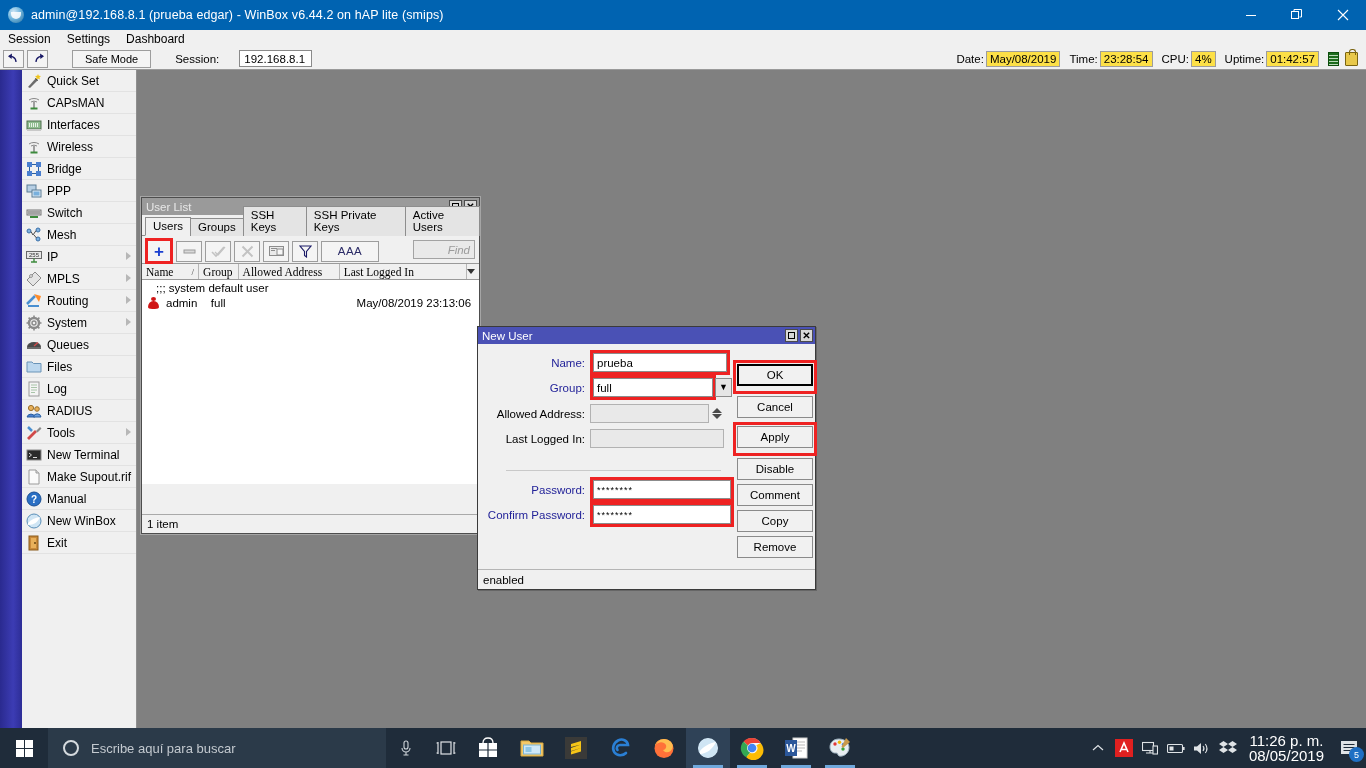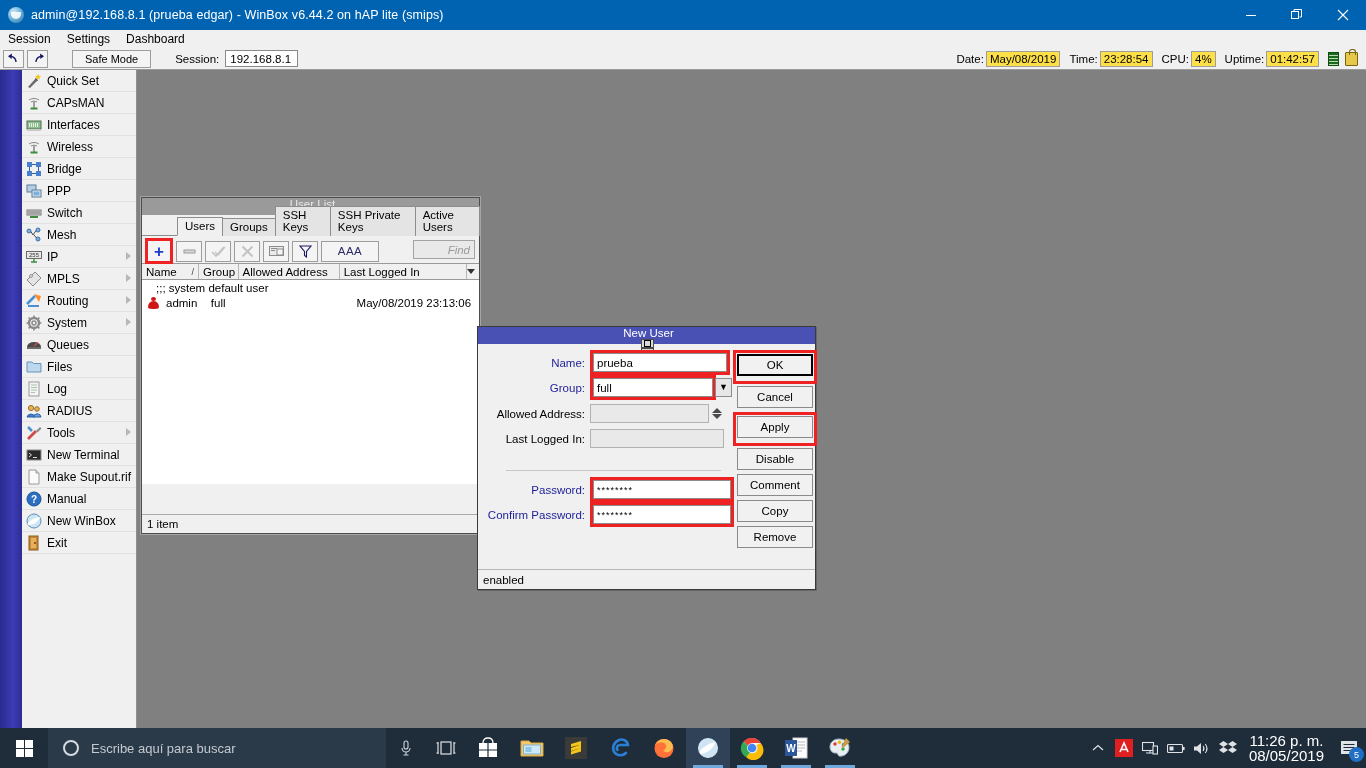--- a/index.html
+++ b/index.html
@@ -61,21 +61,21 @@
   .tb-btn {
     height: 18px; min-width: 20px;
     border: 1px solid #9d9d9d; background: #f4f4f4;
     display: inline-flex; align-items: center; justify-content: center;
     margin-left: 3px; font-size: 11px; color: #000; padding: 0 4px;
   }
   .tb-btn.arrowbtn { width: 21px; padding: 0; }
   #safemode { padding: 0 12px; margin-left: 24px; }
   #session-label { margin-left: 24px; font-size: 11.5px; }
   #session-value {
-    margin-left: 6px; background: #fff; border: 1px solid #8a8a8a;
+    margin-left: 20px; background: #fff; border: 1px solid #8a8a8a;
     padding: 1px 6px 1px 4px; font-size: 11.5px; min-width: 70px; height: 17px;
     display: inline-flex; align-items: center;
   }
   #toolbar .tspacer { flex: 1 1 auto; }
   .status-group { display: flex; align-items: center; font-size: 11.5px; margin-right: 2px; }
   .status-group .slabel { margin-left: 9px; }
   .status-group .sval {
     background: #fde047; border: 1px solid #9d9d9d; height: 16px;
     display: inline-flex; align-items: center; padding: 0 3px; margin-left: 2px;
     font-size: 11.5px;
@@ -133,39 +133,39 @@
   }
 
   
   #userlist {
     position: absolute; left: 141px; top: 197px; width: 339px; height: 337px;
     background: #f0f0f0; border: 1px solid #4d4d4d;
     box-shadow: 0 0 0 1px #a5a5a5;
   }
   #userlist .ul-title {
     height: 17px; background: #9a9a9a; display: flex; align-items: center;
-    color: #e8e8e8; font-size: 11.5px; padding-left: 4px; flex-direction: column;
+    color: #e8e8e8; font-size: 11.5px; padding-left: 4px;
   }
   #userlist .ul-title .sp { flex: 1 1 auto; }
   .tinybtn {
     width: 13px; height: 13px; border: 1px solid #4b4b4b; background: #d8d8d8;
     display: inline-flex; align-items: center; justify-content: center;
     margin-right: 2px; color: #000;
   }
   .tinybtn .sq { width: 7px; height: 7px; border: 1px solid #000; }
   .tinybtn .xs { font-size: 10px; font-weight: bold; line-height: 1; }
 
   .tabs { display: flex; height: 21px; align-items: flex-end; padding-left: 3px;
           border-bottom: 1px solid #8d8d8d; background: #f0f0f0; }
   .tab {
     font-size: 11.5px; padding: 2px 7px 3px 7px; border: 1px solid #8d8d8d;
     border-bottom: none; background: #e4e4e4; margin-right: -1px; color: #000;
     position: relative; top: 1px;
   }
-  .tab.active { background: #f0f0f0; border-bottom: 1px solid #f0f0f0; margin-left: 32px; }
+  .tab.active { background: #f0f0f0; border-bottom: 1px solid #f0f0f0; }
 
   .ul-toolbar { height: 27px; display: flex; align-items: center; padding: 3px 3px 0 3px;
                 background: #f0f0f0; position: relative; }
   .ul-btn {
     width: 26px; height: 21px; border: 1px solid #9d9d9d; background: #f4f4f4;
     display: inline-flex; align-items: center; justify-content: center; margin-right: 3px;
   }
   .ul-btn.wide { width: 58px; font-size: 11.5px; color: #2a2a66; letter-spacing: .5px; }
   .redbox-add {
     border: 3px solid #ee2222; padding: 0; margin-right: 3px;
@@ -177,21 +177,21 @@
     position: absolute; right: 4px; top: 4px; width: 62px; height: 19px;
     background: #e9e9e9; border: 1px solid #a3a3a3;
     display: flex; align-items: center; justify-content: flex-end;
     padding-right: 4px; color: #9b9b9b; font-size: 11.5px; font-style: italic;
   }
 
   .grid-head { display: flex; height: 17px; background: #f0f0f0;
                border-top: 1px solid #9a9a9a; border-bottom: 1px solid #9a9a9a;
                font-size: 11.5px; }
   .gh { border-right: 1px solid #b6b6b6; padding-left: 4px; display: flex;
-        align-items: center; position: relative; }
+        align-items: center; position: relative; font-family: Liberation Serif, serif; }
   .gh .sortmark { position: absolute; right: 4px; font-size: 9px; color: #444; }
   .grid-head .ghlast { flex: 1 1 auto; border-right: none; display:flex; align-items:center; justify-content:flex-end; padding-right:4px;}
   .caret-dn { width: 0; height: 0; border-left: 4px solid transparent;
               border-right: 4px solid transparent; border-top: 5px solid #333; }
 
   .grid-body { background: #fff; height: 204px; font-size: 11.5px; }
   .grow { display: flex; height: 15px; align-items: center; }
   .grow.comment { color: #000; padding-left: 14px; }
   .gcell { padding-left: 4px; overflow: hidden; white-space: nowrap; }
   .user-ico { width: 11px; height: 12px; margin-left: 6px; margin-right: 3px; position: relative; flex:none;}
@@ -205,21 +205,21 @@
                align-items: center; padding-left: 5px; font-size: 11.5px; }
 
   
   #newuser {
     position: absolute; left: 477px; top: 326px; width: 339px; height: 264px;
     background: #f0f0f0; border: 1px solid #3a3a3a;
     box-shadow: 1px 1px 0 #666;
   }
   #newuser .nu-title {
     height: 17px; background: #4a51b5; display: flex; align-items: center;
-    color: #fff; font-size: 11.5px; padding-left: 4px; flex-direction: column;
+    color: #fff; font-size: 11.5px; padding-left: 4px;
   }
   #newuser .nu-title .sp { flex: 1 1 auto; }
 
   .nu-body { position: relative; height: 226px; }
   .form-row { position: absolute; display: flex; align-items: center; height: 19px; }
   .form-label { font-size: 11.5px; color: #232399; text-align: right; width: 112px;
                 padding-right: 5px; }
   .form-label.dim { color: #000; }
   .field { height: 19px; border: 1px solid #8c8c8c; background: #fff; font-size: 11.5px;
            display: flex; align-items: center; padding-left: 3px; color: #000; }
@@ -232,21 +232,21 @@
               border-bottom:5px solid #4b4b4b; margin-bottom:1px;}
   .spin .dn { width:0;height:0;border-left:5px solid transparent;border-right:5px solid transparent;
               border-top:5px solid #4b4b4b;}
   .dropbtn { width: 17px; height: 19px; border: 1px solid #8c8c8c; background: #e6e6e6;
              display: flex; align-items: center; justify-content: center; margin-left: -1px;}
   .dropbtn .gl { font-size: 9px; line-height: 1; color: #000; }
 
   .divider { position: absolute; left: 28px; top: 126px; width: 215px; height: 1px;
              background: #c9c9c9; }
 
-  .nu-buttons { position: absolute; right: 6px; top: 6px; width: 72px; margin-left: 29px; }
+  .nu-buttons { position: absolute; right: 6px; top: 16px; width: 72px; margin-left: 29px; }
   .nb {
     width: 76px; height: 22px; border: 1px solid #8a8a8a; background: #f1f1f1;
     display: flex; align-items: center; justify-content: center;
     font-size: 11.5px; color: #000; margin-bottom: 4px;
   }
   .nb.focused { border: 2px solid #000; }
   .nbred { border: 3px solid #ee2222; padding: 1px; margin-bottom: 2px; width: 84px;
            margin-left: -4px; }
   .nu-status { position: absolute; left: 0; bottom: 0; width: 100%; height: 20px;
                border-top: 1px solid #b5b5b5; background: #f0f0f0;

